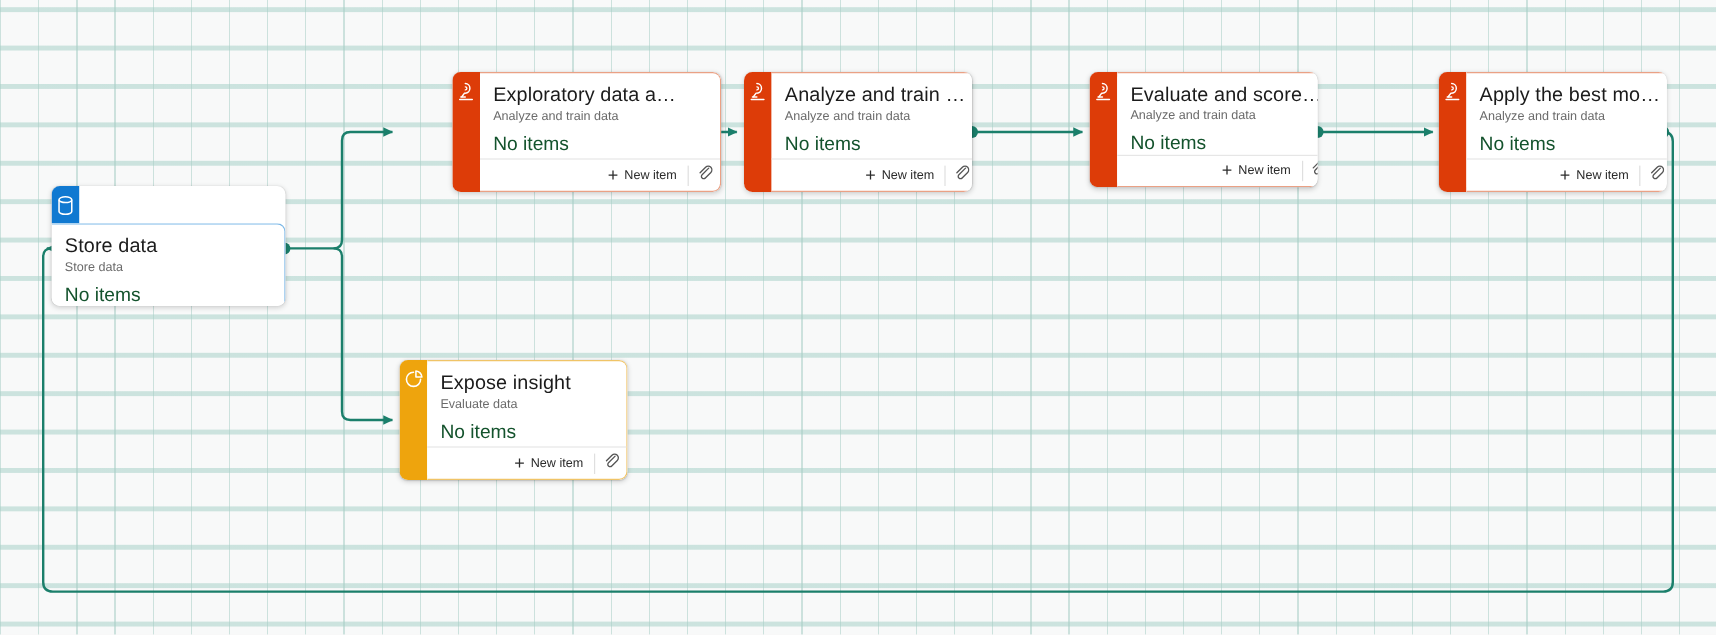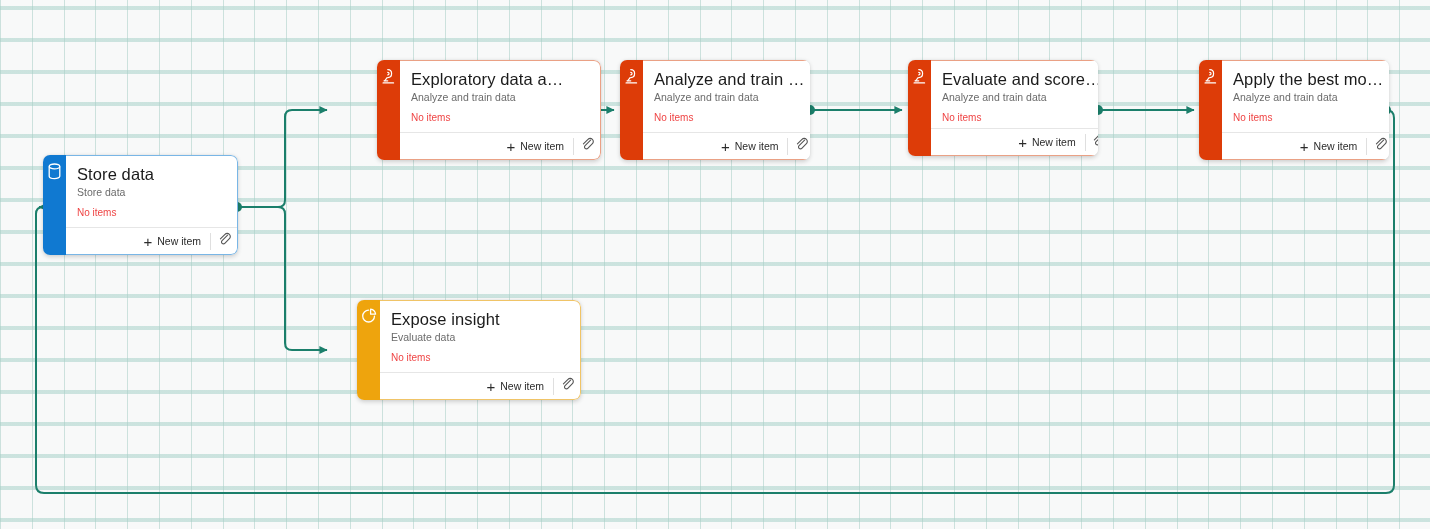--- a/index.html
+++ b/index.html
@@ -82,22 +82,22 @@
     letter-spacing: 0.1px;
   }
   .node-sub {
     font-size: 10.5px;
     color: #6b6b6b;
     padding: 2px 10px 0 11px;
     white-space: nowrap;
     overflow: hidden;
   }
   .node-status {
-    font-size: 10px;
-    color: #ef4444;
+    font-size: 16px;
+    color: #14532d;
     padding: 9px 10px 0 11px;
     flex: 1 1 auto;
   }
   .node-footer {
     height: 26px;
     border-top: 1px solid #e6e6e6;
     display: flex;
     align-items: center;
     justify-content: flex-end;
     padding-right: 0;
@@ -174,21 +174,21 @@
       <path d="M1098,110 L1194,110" fill="none" stroke="#1b7f6b" stroke-width="2" marker-end="url(#arrow)"></path>
       <circle cx="1098" cy="110" r="5" fill="#1b7f6b"></circle>
     </g>
 
     <g>
       <path d="M1386,110 Q1394,110 1394,118 L1394,485 Q1394,493 1386,493 L44,493 Q36,493 36,485 L36,214 Q36,207 43,207 L39,207" fill="none" stroke="#1b7f6b" stroke-width="2" marker-end="url(#arrow)"></path>
       <circle cx="1386" cy="110" r="5" fill="#1b7f6b"></circle>
     </g>
   </svg>
 
-  <div class="node accent-blue" style="left:43px; top:155px; width:195px; height:100px;">
+  <div class="node accent-blue" style="left:43px; top:155px; width:195px; height:100px;flex-direction:column;">
     <div class="node-band">
       <span>
         <svg width="15" height="17" viewBox="0 0 15 17">
           <ellipse cx="7.5" cy="3.4" rx="5.3" ry="2.4" fill="none" stroke="#ffffff" stroke-width="1.3"></ellipse>
           <path d="M2.2,3.4 L2.2,13.2 C2.2,14.5 4.6,15.6 7.5,15.6 C10.4,15.6 12.8,14.5 12.8,13.2 L12.8,3.4" fill="none" stroke="#ffffff" stroke-width="1.3"></path>
         </svg>
       </span>
     </div>
     <div class="node-body">
       <div class="node-title">Store data</div>
@@ -336,21 +336,21 @@
           <span>
             <svg width="13" height="14" viewBox="0 0 13 14">
               <path d="M9.6,3.1 L4.1,8.6 C3.3,9.4 3.3,10.6 4.1,11.3 C4.9,12.1 6.1,12.1 6.8,11.3 L11.4,6.7 C12.6,5.5 12.6,3.5 11.4,2.3 C10.2,1.1 8.2,1.1 7,2.3 L2.4,6.9" fill="none" stroke="#555555" stroke-width="1.1" stroke-linecap="round"></path>
             </svg>
           </span>
         </div>
       </div>
     </div>
   </div>
 
-  <div class="node accent-amber" style="left:333px; top:300px; width:224px; height:100px;margin-left:24px;">
+  <div class="node accent-amber" style="left:333px; top:300px; width:190px; height:100px;">
     <div class="node-band">
       <span>
         <svg width="16" height="16" viewBox="0 0 16 16">
           <path d="M7.6,2.2 A5.9,5.9 0 1,0 13.5,8.1" fill="none" stroke="#ffffff" stroke-width="1.3" stroke-linecap="round"></path>
           <path d="M9.6,1.2 A5.9,5.9 0 0,1 14.6,6.2 L9.6,6.2 Z" fill="none" stroke="#ffffff" stroke-width="1.3" stroke-linejoin="round"></path>
         </svg>
       </span>
     </div>
     <div class="node-body">
       <div class="node-title">Expose insight</div>

